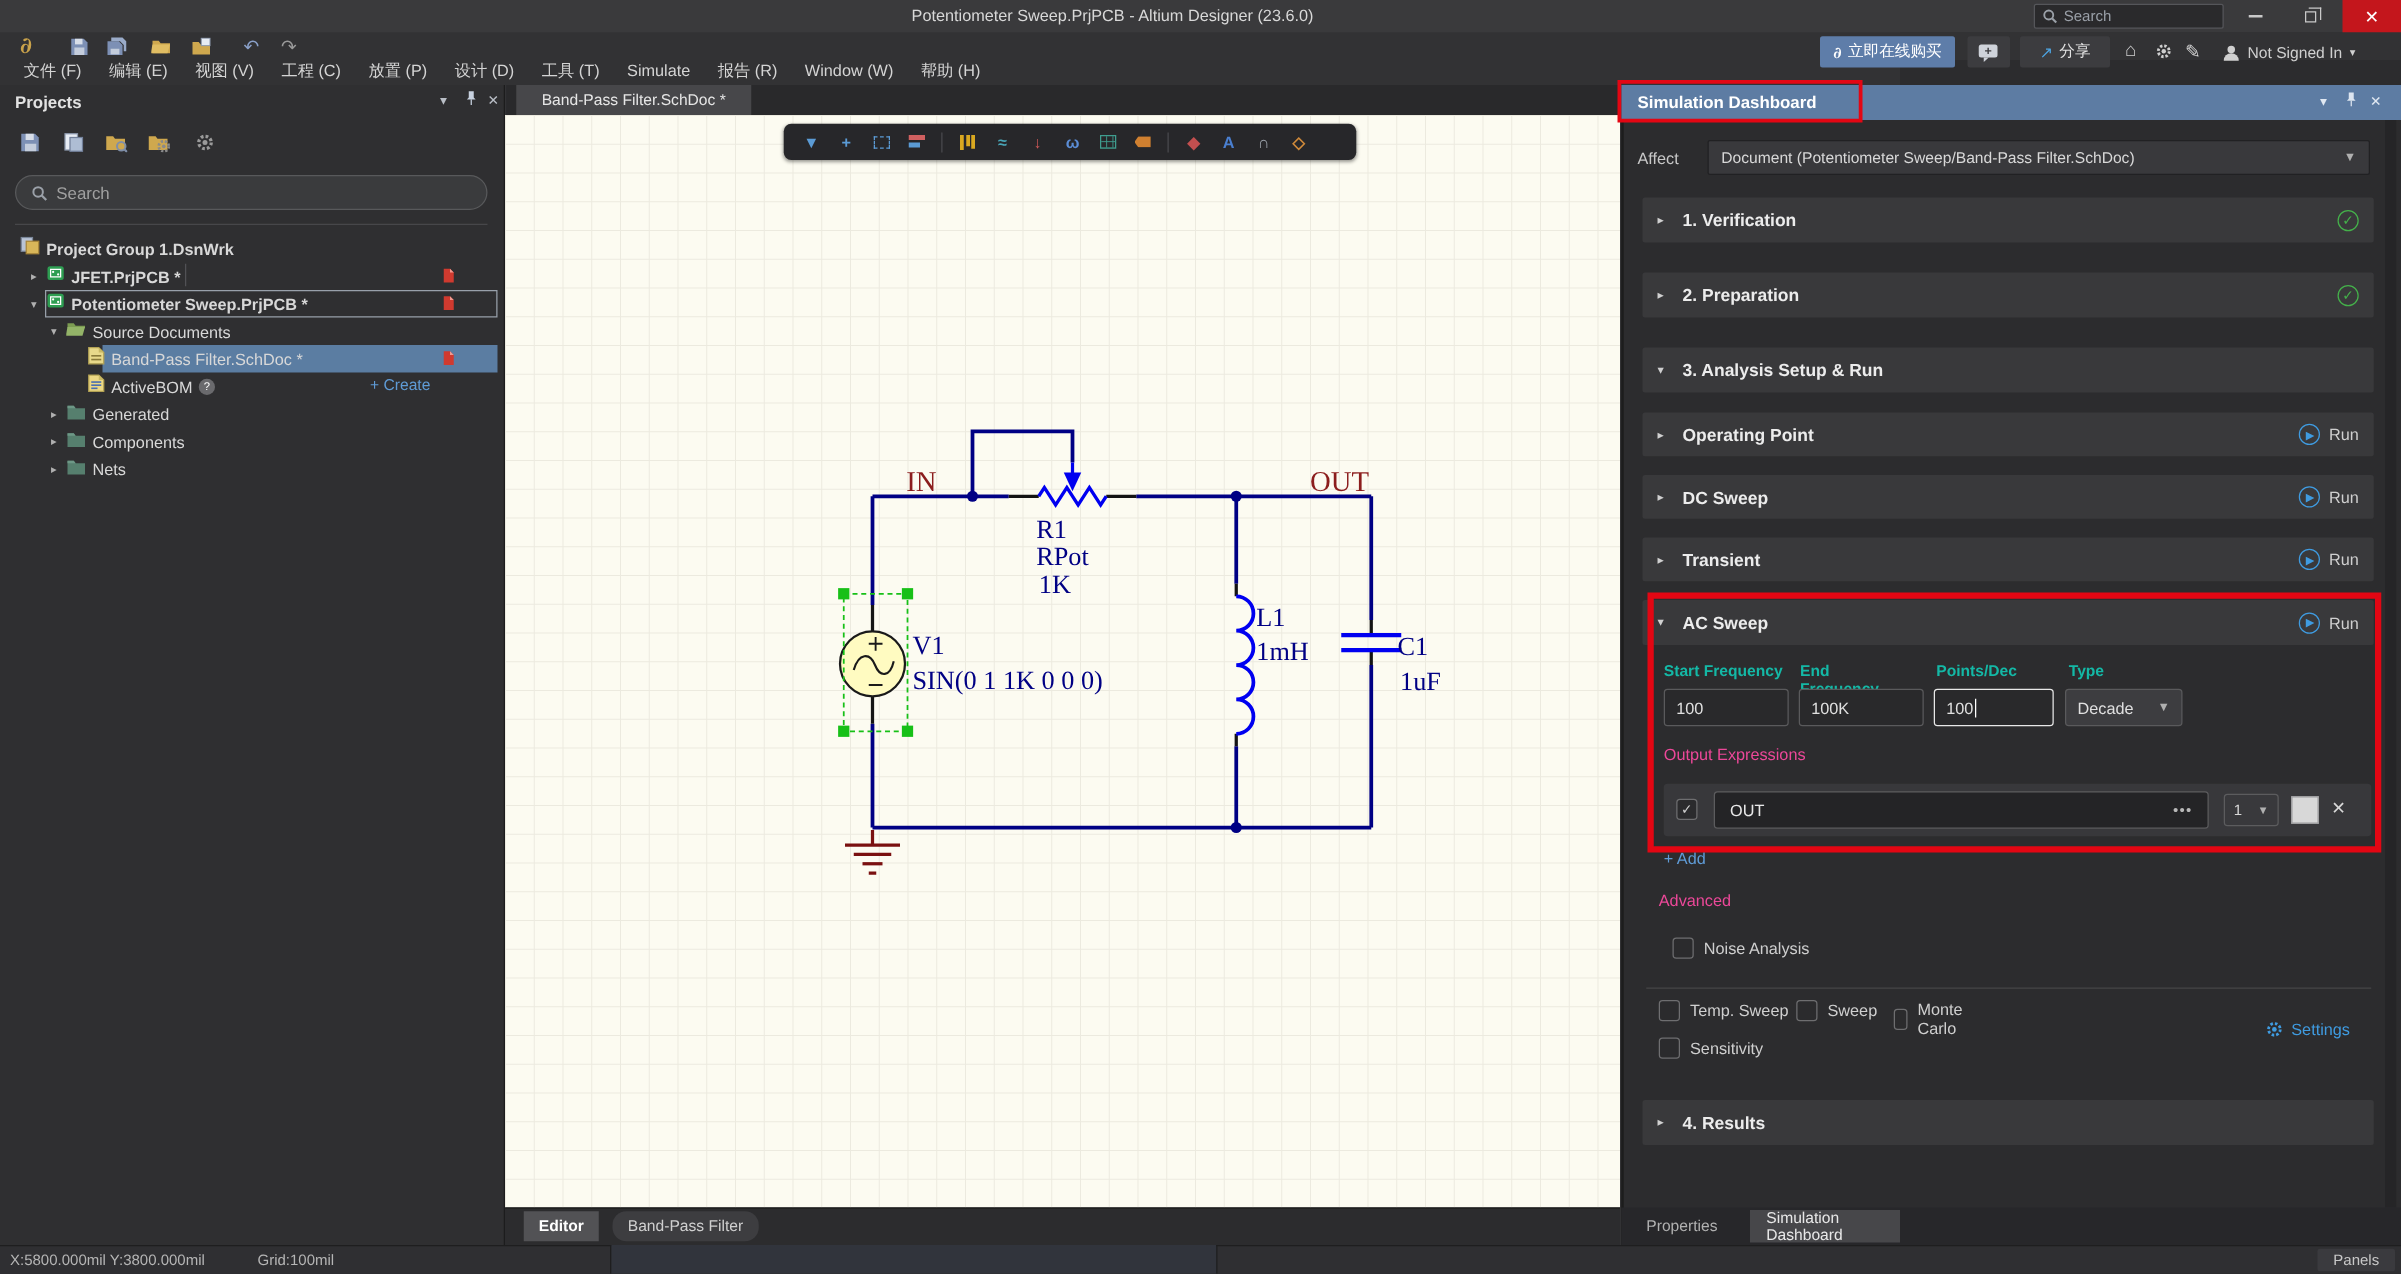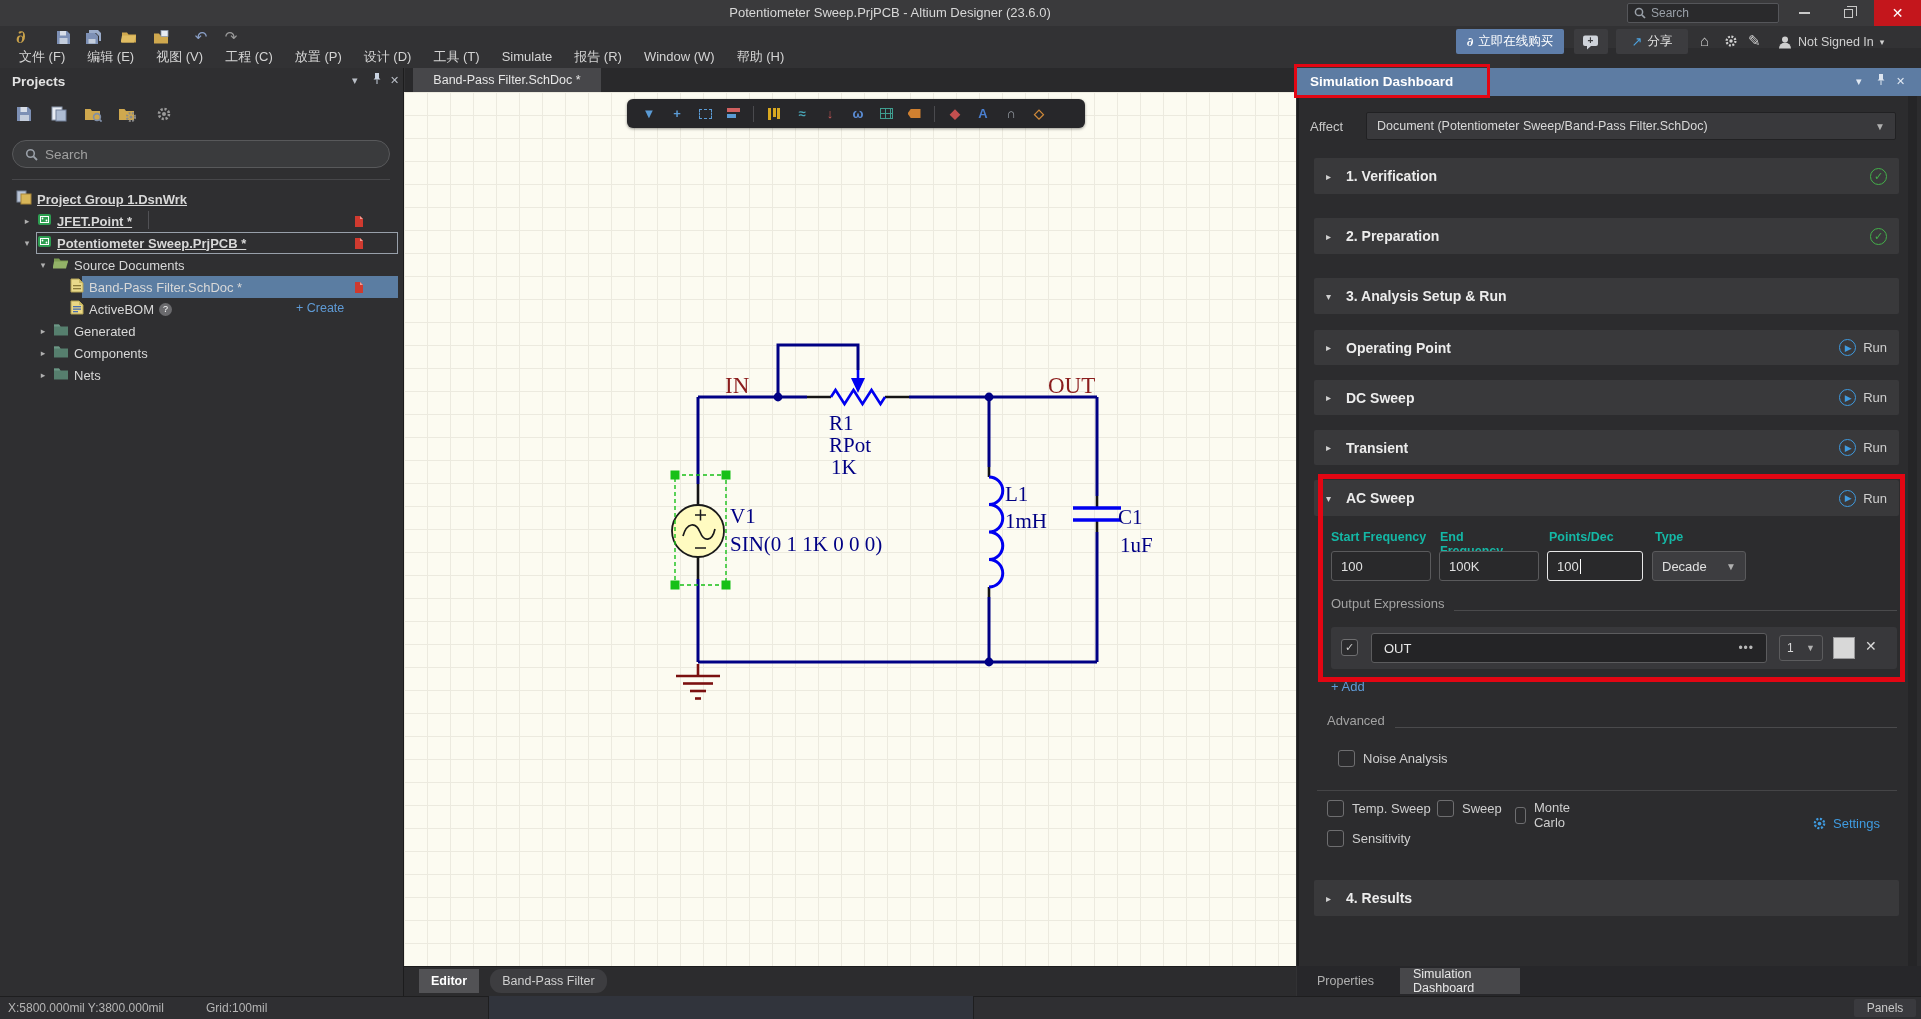--- a/index.html
+++ b/index.html
@@ -55,21 +55,21 @@
     border:1px solid #58595b; border-radius:14px; display:flex; align-items:center; gap:7px; padding:0 12px; }
   #projects-search span { color:#a0a0a0; font-size:13.5px; }
   #projects-sep { position:absolute; left:12px; top:179px; width:378px; height:1px; background:#47474a; }
   #tree { position:absolute; left:0; top:188px; width:404px; }
   .trow { position:absolute; left:0; width:404px; height:22px; }
   .trow .hl { position:absolute; left:82px; top:0; width:316px; height:22px; background:#5b7da2; }
   .trow .focusring { position:absolute; left:36px; top:0; width:362px; height:22px; border:1px solid #98a0aa; }
   .trow .inner { position:absolute; top:0; height:22px; display:flex; align-items:center; gap:5px; }
   .trow .arrow { color:#b0b0b0; font-size:9px; width:10px; text-align:center; }
   .trow .lbl { color:#d8d8d8; font-size:13px; white-space:nowrap; }
-  .trow .lbl.b { font-weight:bold;text-decoration:underline; }
+  .trow .lbl.b { font-weight:bold; }
   .trow .helpc { width:13px; height:13px; border-radius:50%; background:#6a6a6d; color:#fff; font-size:9px;
     display:flex; align-items:center; justify-content:center; }
   .trow .action { position:absolute; left:296px; top:3px; color:#5f9bd6; font-size:12.5px; }
   .trow .badge { position:absolute; left:354px; top:4px; }
 
   
   #doc-tabstrip { position:absolute; left:405px; top:68px; width:891px; height:24px; background:#29292b; }
   #doc-tab { position:absolute; left:413px; top:68px; width:188px; height:24px; background:#47474a;
     color:#e6e6e6; font-size:12.5px; display:flex; align-items:center; justify-content:center; }
   #canvas { position:absolute; left:404px; top:92px; width:892px; height:874px; background:#fcfbf1;
@@ -125,21 +125,21 @@
     font-size:9px; display:flex; align-items:center; justify-content:center; padding-left:1px; }
   .runtxt { color:#cfcfcf; font-size:13px; }
 
   .flabel { position:absolute; color:#14b8a6; font-size:12.5px; top:530px;font-weight:bold; }
   .finput { position:absolute; top:551px; height:30px; background:#29292b; border:1px solid #5a5a5c; border-radius:3px;
     color:#e0e0e0; font-size:13px; display:flex; align-items:center; padding:0 9px; }
   .finput.focused { border:1px solid #e8e8e8; }
   .caret { display:inline-block; width:1px; height:15px; background:#fff; margin-left:1px; }
   #type-select .chev { margin-left:auto; color:#b0b0b0; font-size:10px; }
 
-  .rule-row { position:absolute; display:flex; align-items:flex-end; color:#a3a3a3; font-size:13px; }
+  .rule-row { position:absolute; display:flex; align-items:flex-start; color:#ec4899; font-size:13px;flex-direction:column; }
   .rule-row .rule { flex:1; height:1px; background:#4a4a4c; margin-left:10px; }
 
   #expr-row { position:absolute; left:1331px; top:627px; width:566px; height:42px; background:#38383b; border-radius:3px; }
   .cb { width:17px; height:17px; background:#2b2b2d; border:1.5px solid #6e6e70; border-radius:3px;
     color:#cfcfcf; font-size:11px; display:flex; align-items:center; justify-content:center; }
   #expr-cb { position:absolute; left:10px; top:12px; }
   #expr-field { position:absolute; left:40px; top:6px; width:396px; height:30px; background:#242426;
     border:1px solid #5c5c5e; border-radius:3px; color:#e8e8e8; font-size:13px;
     display:flex; align-items:center; padding:0 12px; }
   #expr-field .dots { margin-left:auto; color:#b8b8b8; font-size:12px; letter-spacing:1px; }
@@ -344,21 +344,21 @@
       </div>
       <div class="trow" style="top: 22px;">
         <div class="inner" style="left: 22px;">
           <span class="arrow">▸</span>
           <span><svg width="15" height="15">
               <rect x="1" y="2" width="13" height="11" rx="2" fill="#2e9e52"></rect>
               <rect x="3.5" y="4.5" width="8" height="6" fill="none" stroke="#fff" stroke-width="1"></rect>
               <circle cx="5.5" cy="6.5" r="0.9" fill="#fff"></circle>
               <circle cx="9.5" cy="8.5" r="0.9" fill="#fff"></circle>
             </svg></span>
-          <span class="lbl b">JFET.Point *</span>
+          <span class="lbl b">JFET.PrjPCB *</span>
         </div>
         <span class="badge"><svg width="10" height="13">
             <path d="M1 1 h5 l3 3 v8 H1z" fill="#d03a2f"></path>
             <path d="M6 1 l3 3 h-3z" fill="#f29a90"></path>
           </svg></span>
       </div>
       <div class="trow" style="top: 44px;">
         <div class="focusring"></div>
         <div class="inner" style="left: 22px;">
           <span class="arrow">▾</span>

